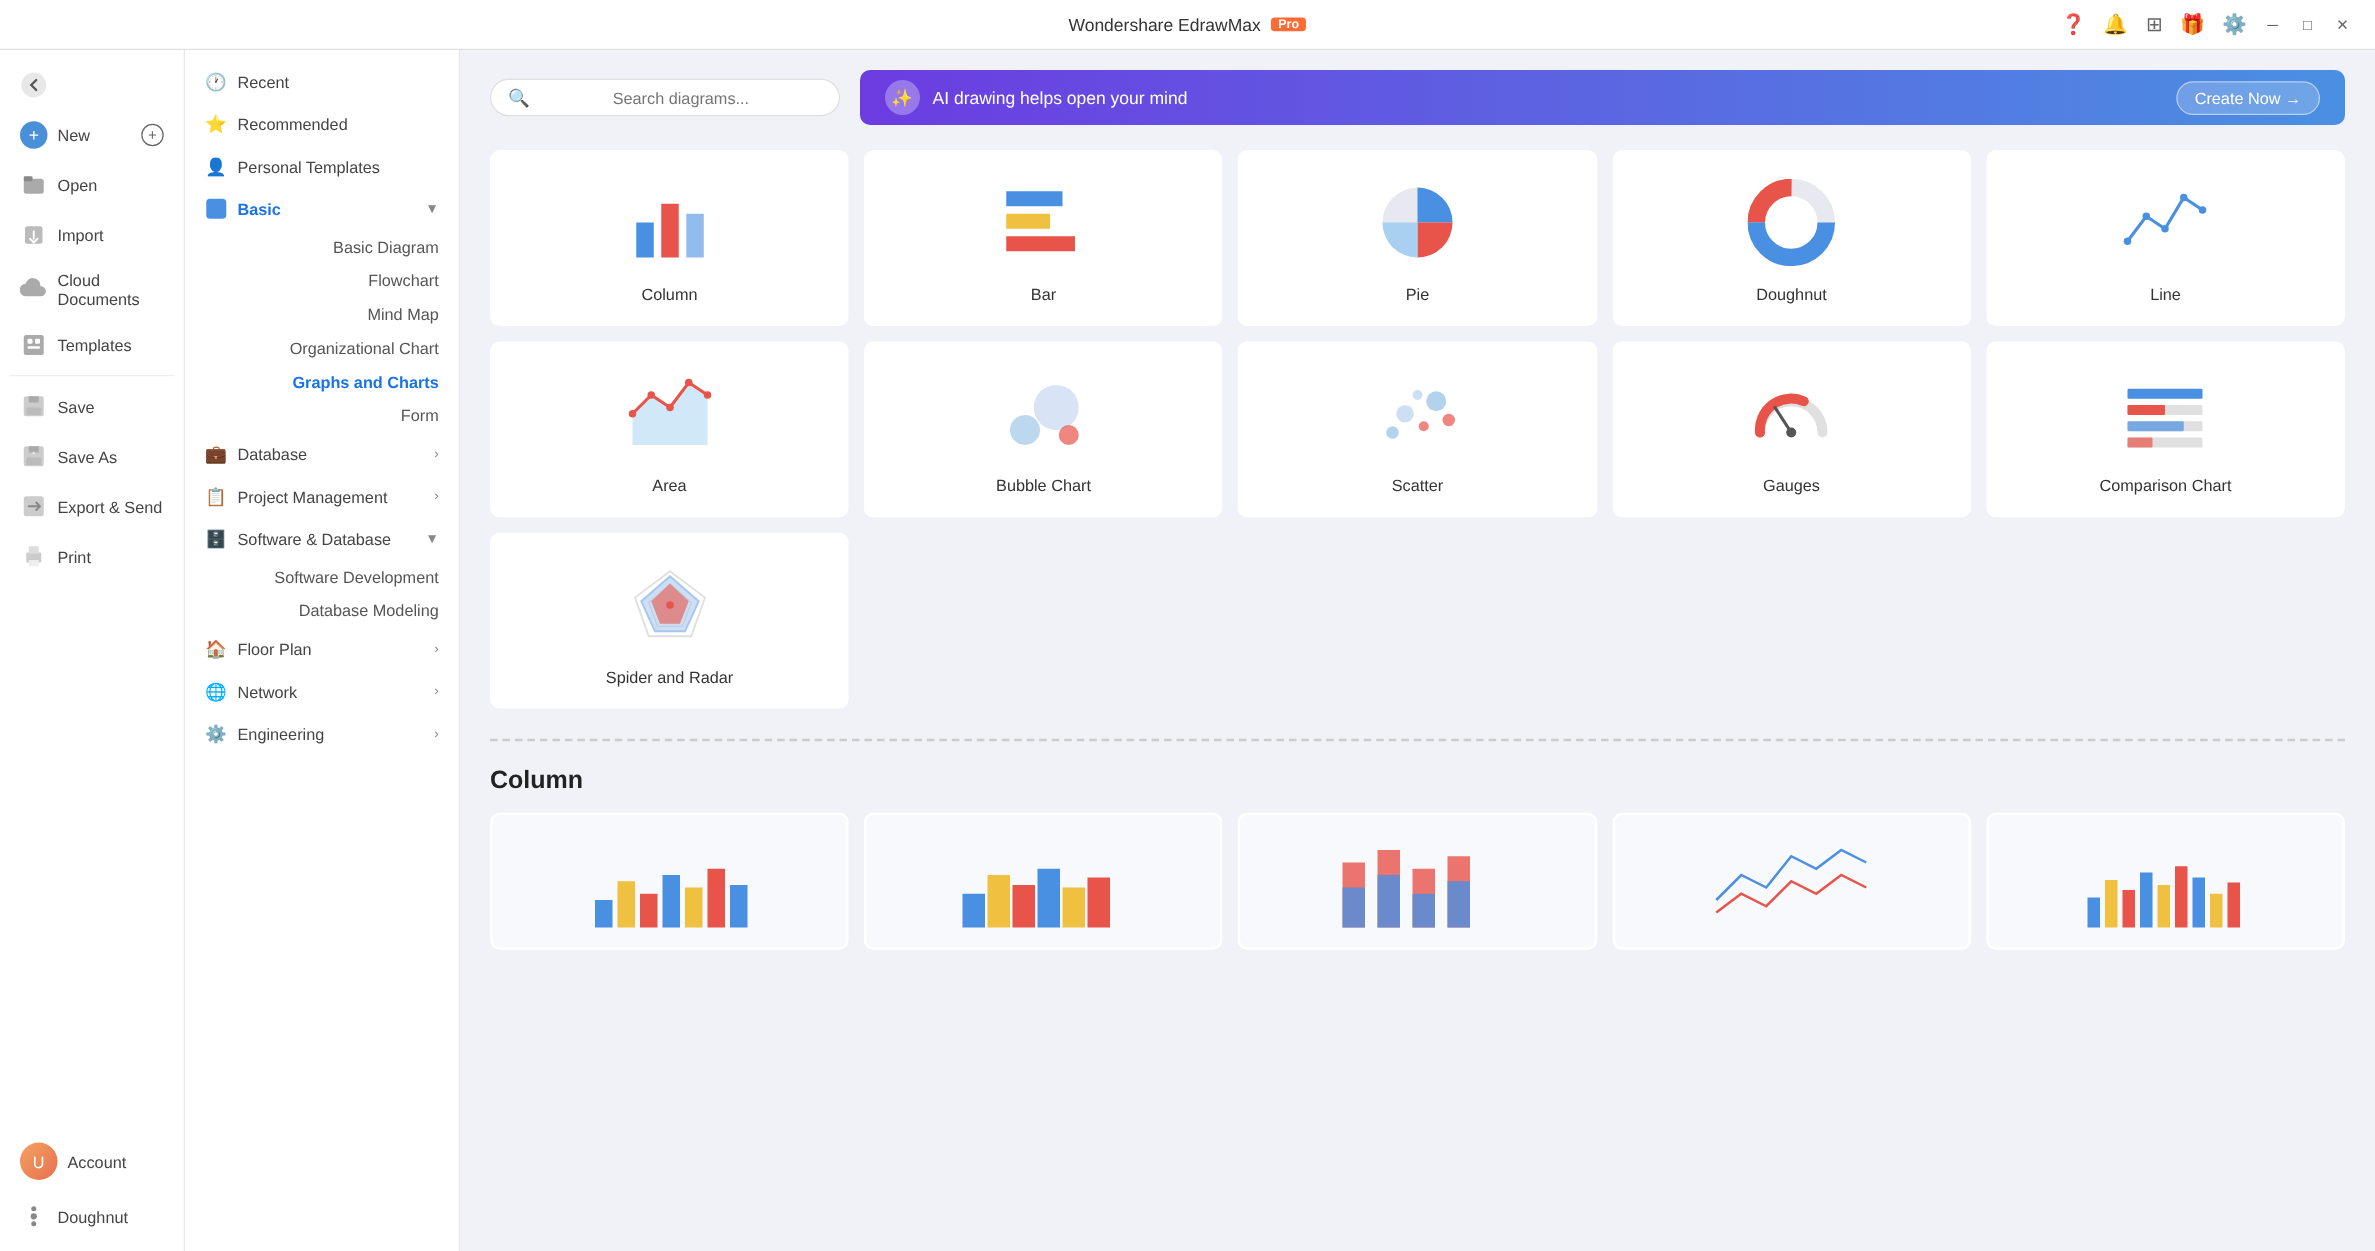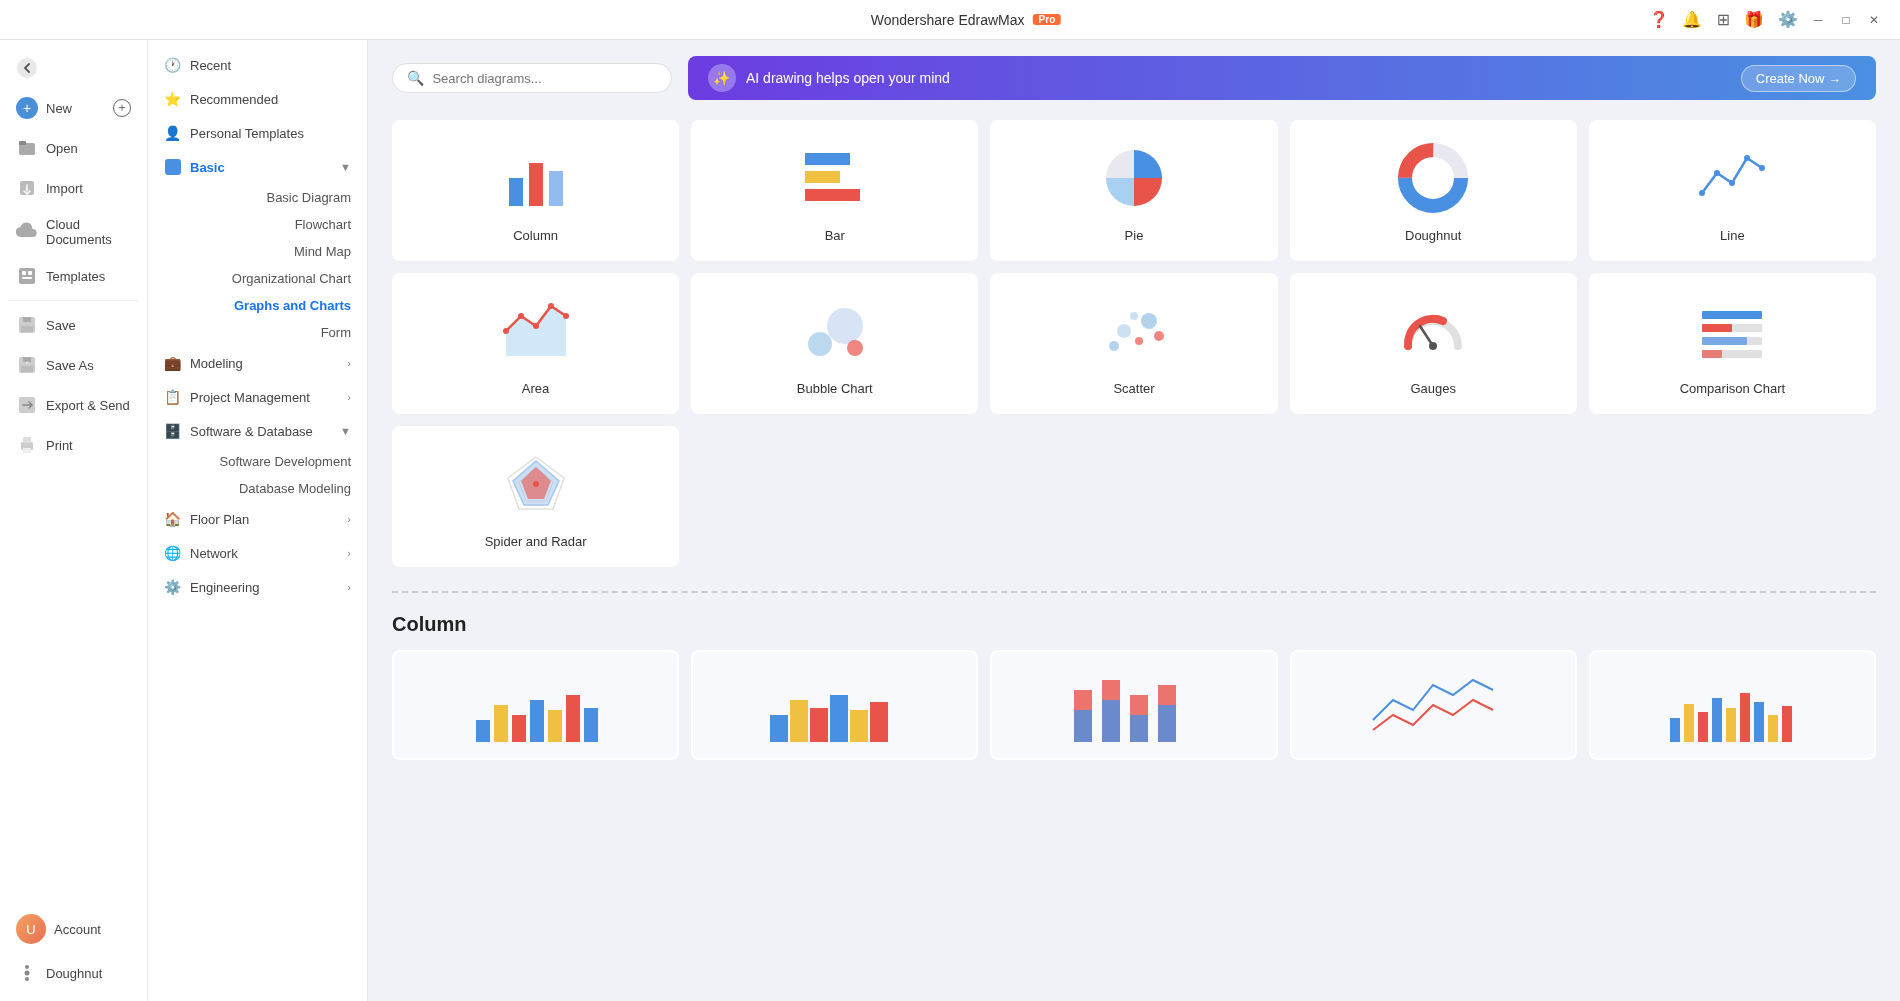--- a/index.html
+++ b/index.html
@@ -19,21 +19,20 @@
     .title-bar-center {
       position: absolute;
       left: 50%;
       transform: translateX(-50%);
       display: flex;
       align-items: center;
       gap: 8px;
       font-size: 14px;
       color: #333;
       font-weight: 500;
-      margin-left: 16px;
     }
     .pro-badge {
       background: #ff6b35;
       color: #fff;
       font-size: 10px;
       font-weight: bold;
       padding: 0 6px;
       border-radius: 3px;
     }
     .window-controls {
@@ -198,20 +197,21 @@
       gap: 8px;
       width: 280px;
     }
     .search-box input {
       border: none;
       outline: none;
       font-size: 13px;
       color: #000000;
       background: transparent;
       width: 100%;
+      text-align: center;
     }
     .search-icon { color: #888; font-size: 14px; }
     .ai-banner {
       flex: 1;
       background: linear-gradient(90deg, #6c3ce1, #4a90e2);
       border-radius: 8px;
       padding: 8px 20px;
       display: flex;
       align-items: center;
       justify-content: space-between;
@@ -523,21 +523,21 @@
     <div class="nav-sub-item active">
       <span>Graphs and Charts</span>
     </div>
     <div class="nav-sub-item">
       <span>Form</span>
     </div>
 
     <div class="nav-section-item">
       <div class="nav-section-left">
         <div class="nav-icon">💼</div>
-        <span>Modeling</span>
+        <span>Database</span>
       </div>
       <span class="chevron">›</span>
     </div>
 
     <div class="nav-section-item">
       <div class="nav-section-left">
         <div class="nav-icon">📋</div>
         <span>Project Management</span>
       </div>
       <span class="chevron">›</span>

